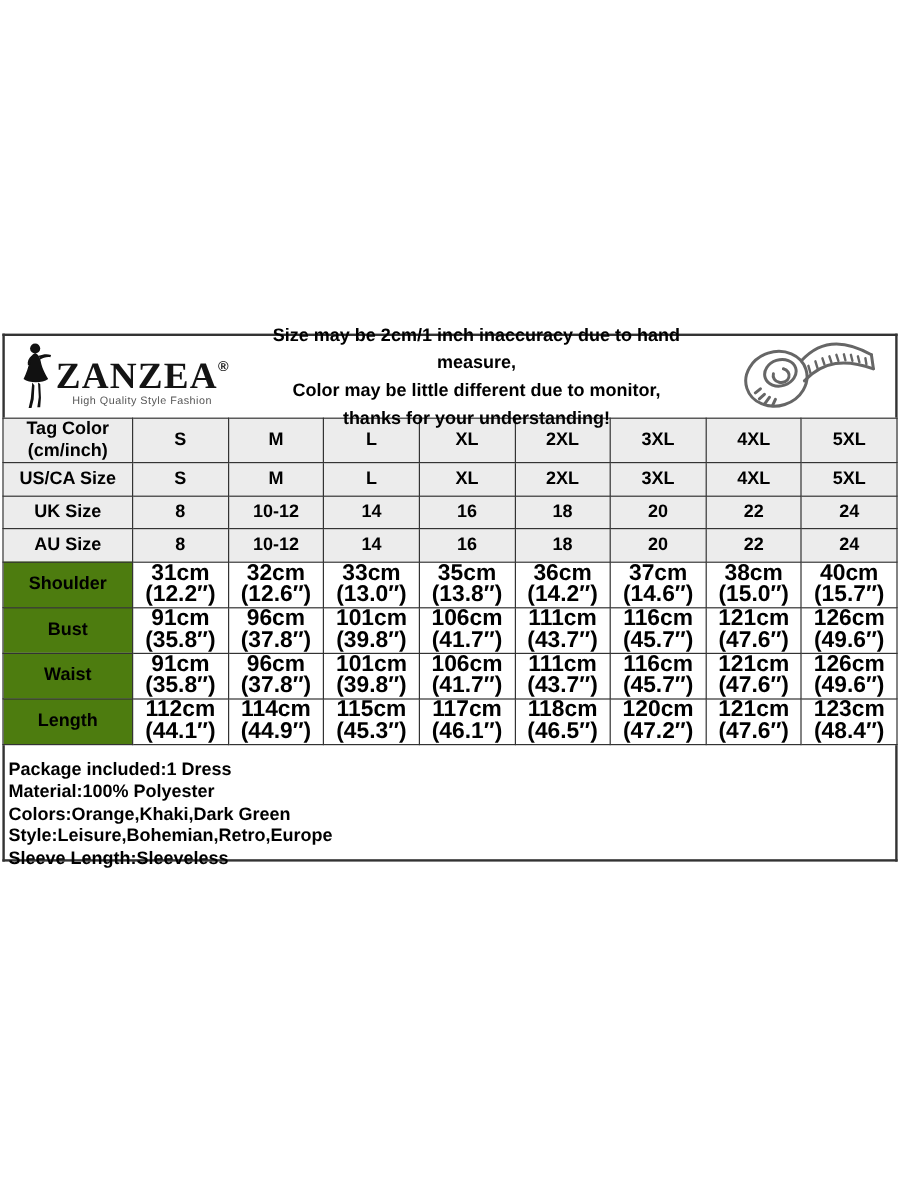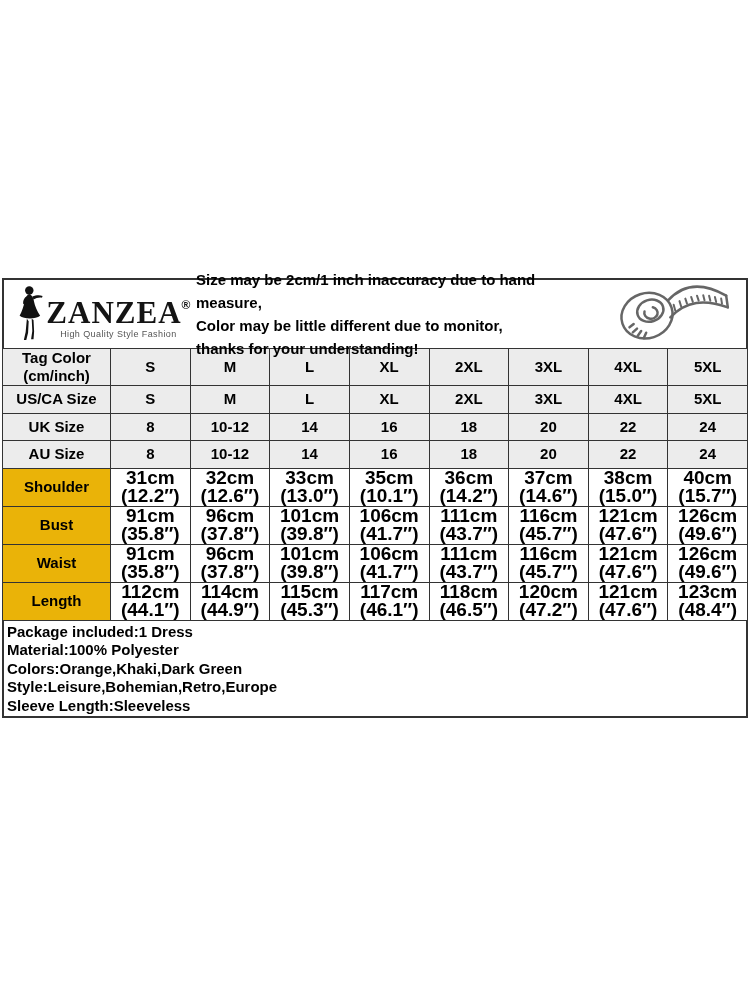--- a/index.html
+++ b/index.html
@@ -11,41 +11,41 @@
   
   .hdr { display: flex; align-items: center; height: 70px;
          border: 2px solid #333; border-bottom: none; background: #fff; }
   .logo { width: 192px; display: flex; align-items: center; justify-content: center; gap: 3px; padding-left: 6px; }
   .logo svg { height: 58px; width: auto; flex: 0 0 auto; }
   .brand-col { display: flex; flex-direction: column; align-items: center; }
   .brand-line { font-family: "Liberation Serif", serif; font-weight: bold; font-size: 31px;
                 color: #141414; letter-spacing: 1px; line-height: 30px; white-space: nowrap; }
   .brand-line sup { font-size: 12px; font-family: "Liberation Sans", sans-serif; vertical-align: 14px; letter-spacing: 0; }
   .tagline { font-size: 9px; color: #555; letter-spacing: 0.4px; margin-top: 1px; white-space: nowrap; }
-  .notice { flex: 1; font-weight: bold; font-size: 15px; color: #000; line-height: 23px; }
+  .notice { flex: 1; text-align: center; font-weight: bold; font-size: 15px; color: #000; line-height: 23px; }
   .tape { width: 148px; display: flex; align-items: center; justify-content: center; }
   .tape svg { width: 132px; height: 70px; }
 
   
   table { width: 100%; border-collapse: collapse; table-layout: fixed; }
   col.c-label { width: 108px; }
   td { border: 1.5px solid #333; text-align: center; vertical-align: middle;
        font-weight: bold; font-size: 15px; color: #000; padding: 0; }
   tr.shaded td { background: #ececec; }
   tr.tall { height: 37px; }
   tr.single { height: 27.5px; }
   tr.measure { height: 38px; }
   tr.measure td { background: #fff; font-size: 19px; }
-  tr.measure td.lbl { background: #eab308; font-size: 15px; }
+  tr.measure td.lbl { background: #4d7c0f; font-size: 15px; }
   td div { line-height: 18px; }
   tr.measure td div { line-height: 18.5px; }
 
   
   .details { border: 2px solid #333; border-top: none; height: 97px;
-             padding: 2px 3px; font-weight: bold; font-size: 15px; color: #000; }
+             padding: 12px 3px; font-weight: bold; font-size: 15px; color: #000; }
   .details div { line-height: 18.6px; }
 </style>
 </head>
 <body>
 
 <div class="sheet">
 
   <div class="hdr">
     <div class="logo">
       <svg viewBox="0 0 46 96" aria-hidden="true">
@@ -218,21 +218,21 @@
           <td>
             <div>32cm</div>
             <div>(12.6″)</div>
           </td>
           <td>
             <div>33cm</div>
             <div>(13.0″)</div>
           </td>
           <td>
             <div>35cm</div>
-            <div>(10.1″)</div>
+            <div>(13.8″)</div>
           </td>
           <td>
             <div>36cm</div>
             <div>(14.2″)</div>
           </td>
           <td>
             <div>37cm</div>
             <div>(14.6″)</div>
           </td>
           <td>

